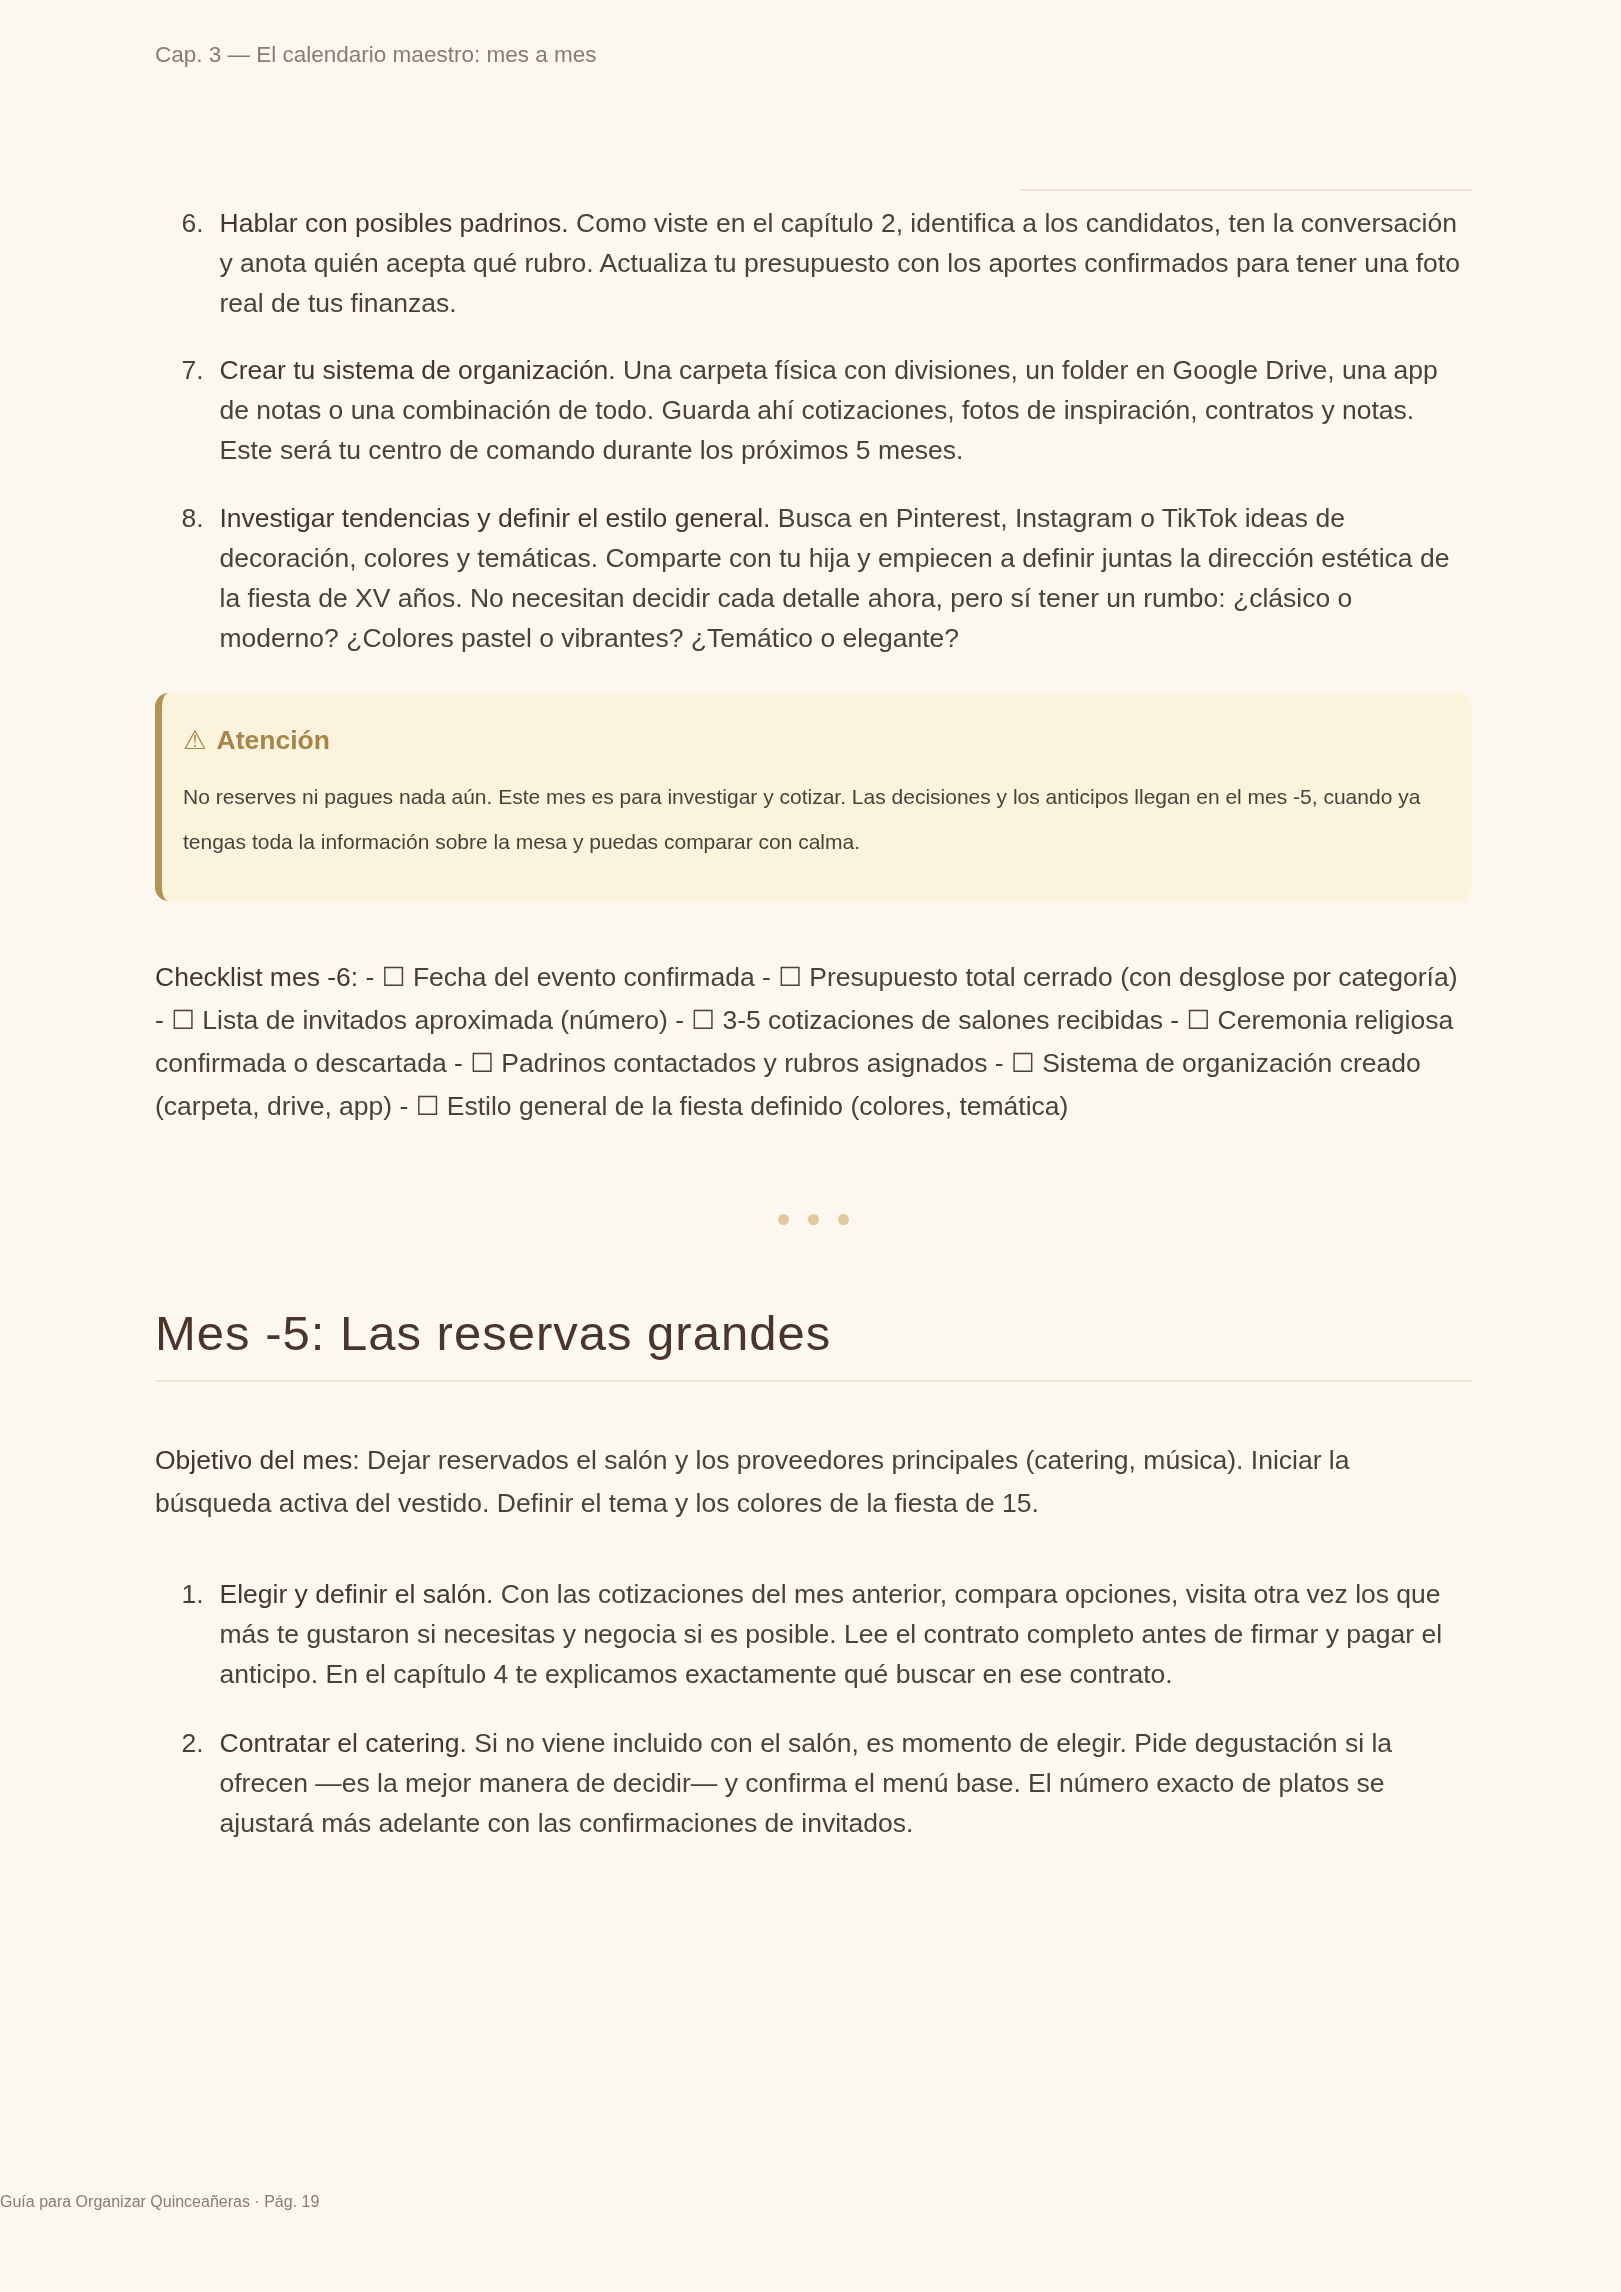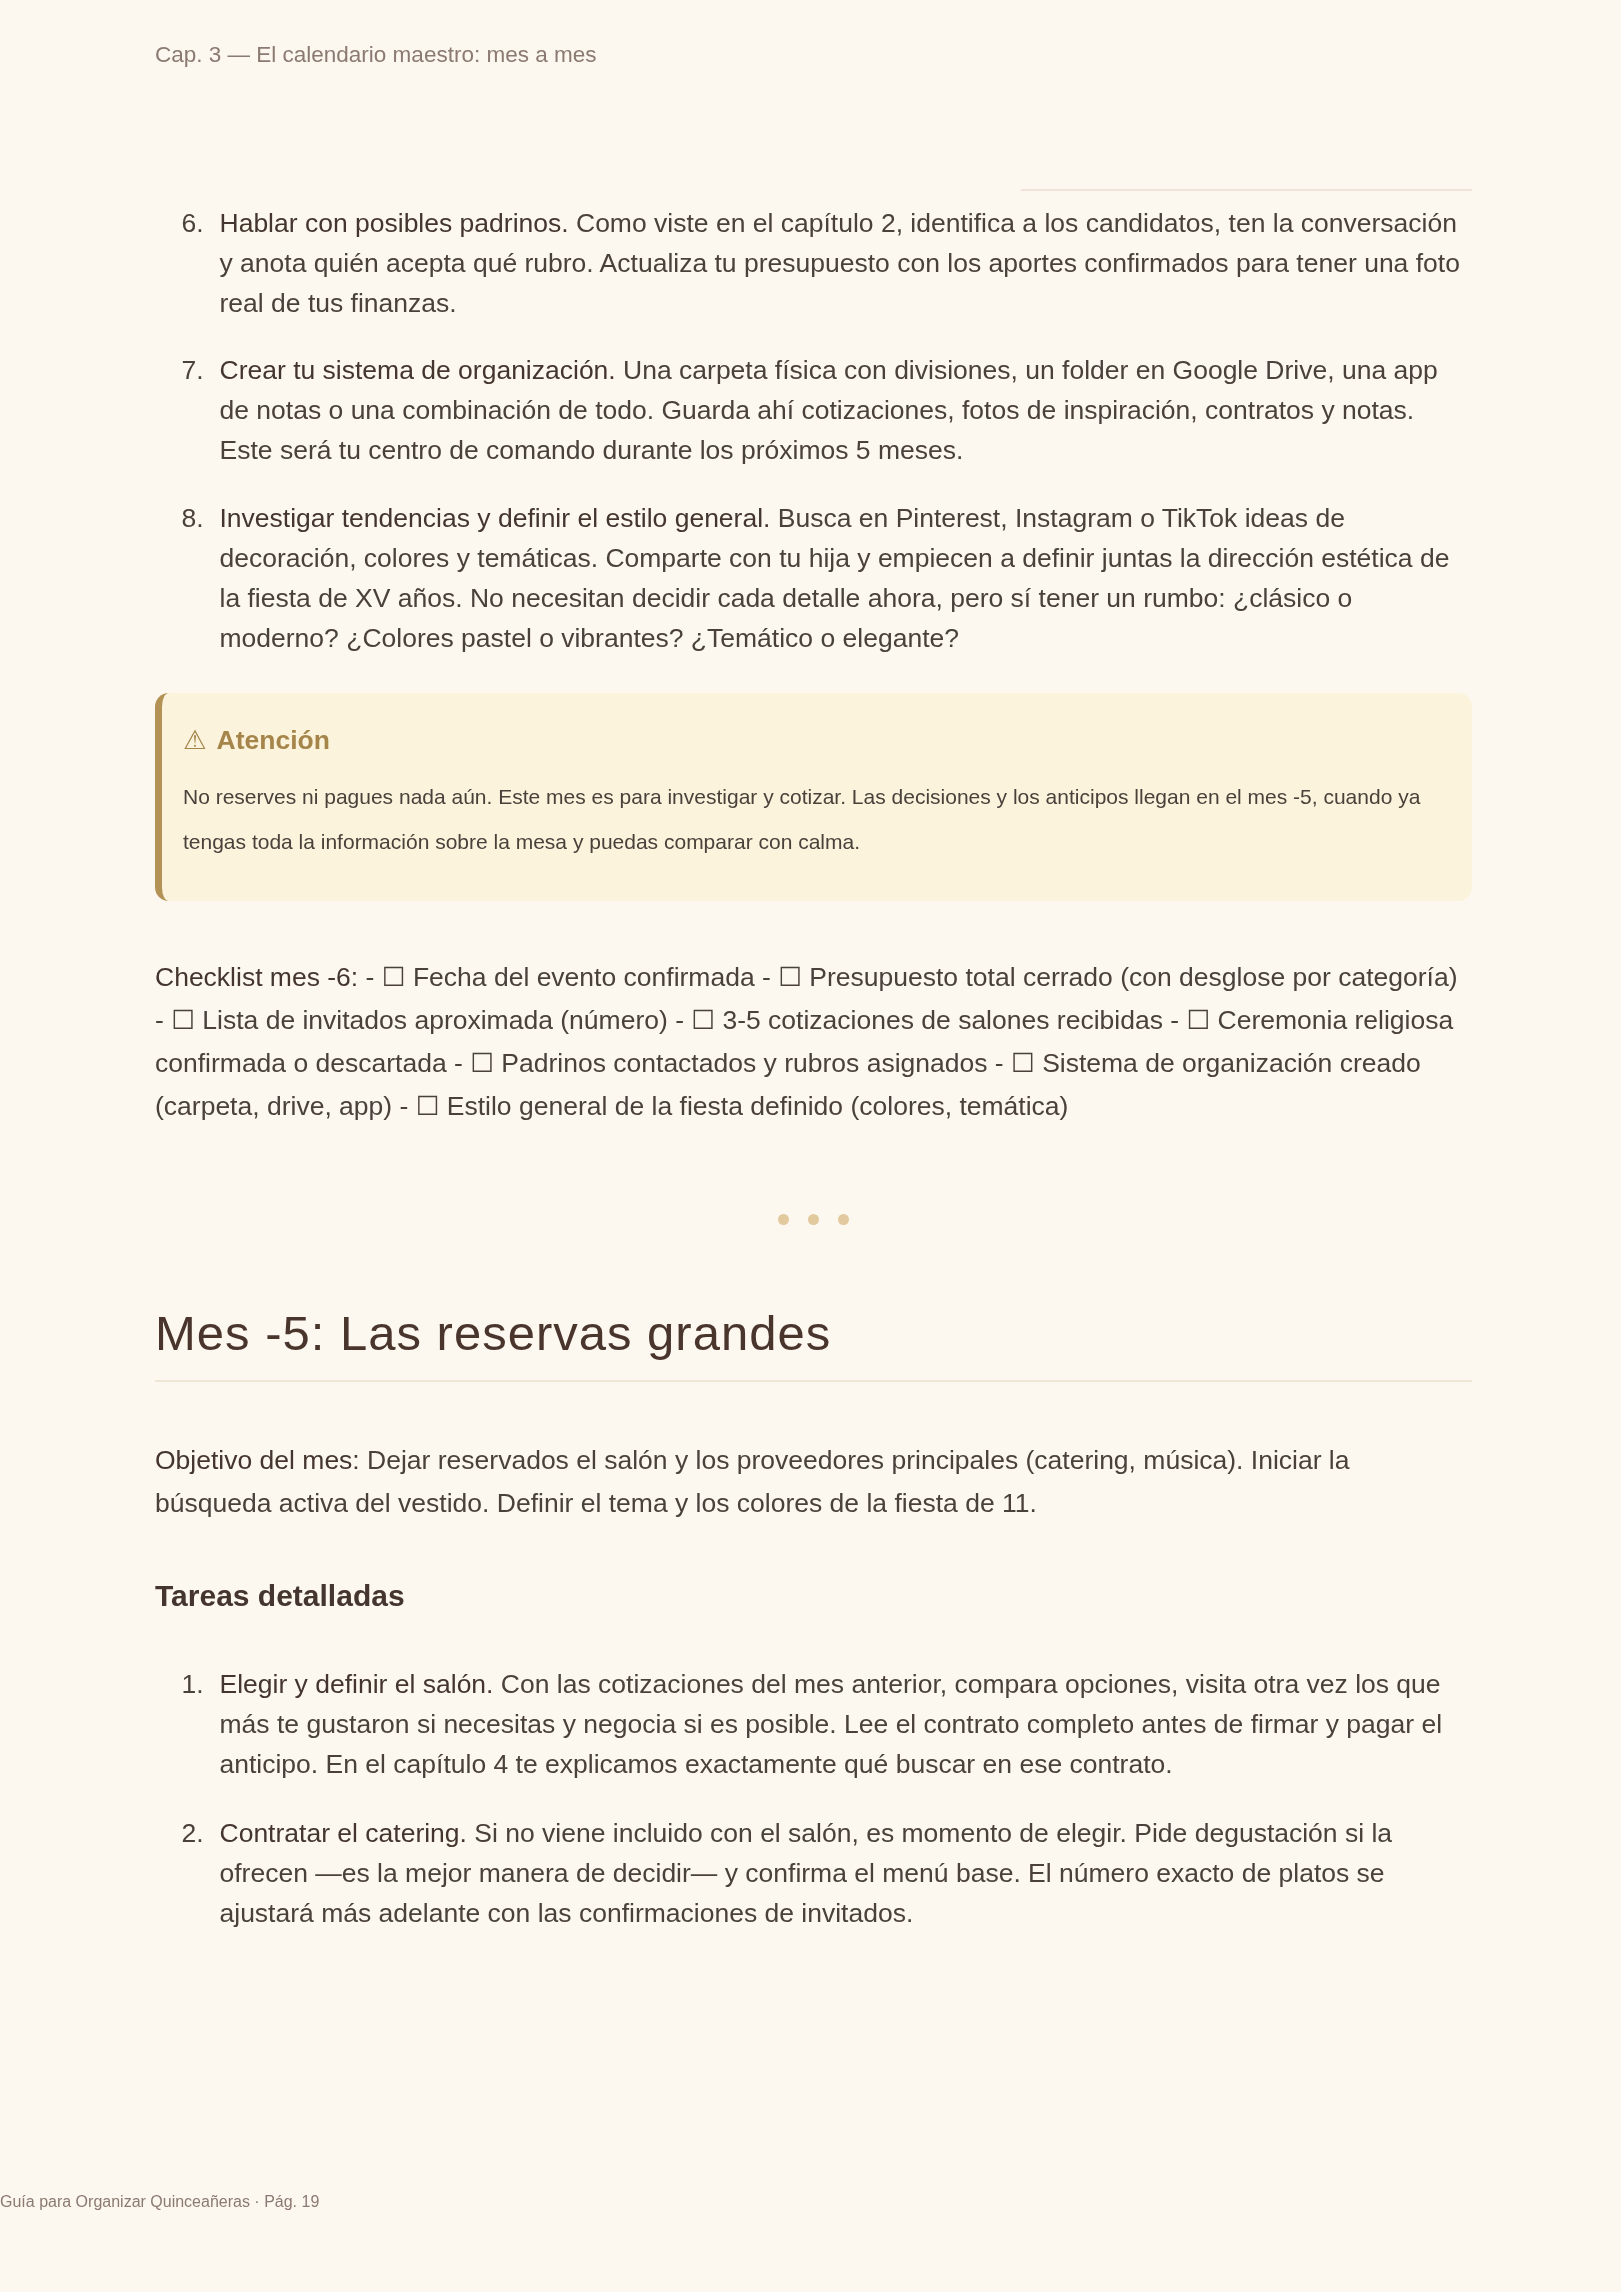--- a/index.html
+++ b/index.html
@@ -162,23 +162,22 @@
 
   <p class="checklist"><b class="lead-b">Checklist mes -6:</b><span> - ☐ Fecha del evento confirmada - ☐ Presupuesto total cerrado (con desglose por categoría) - ☐ Lista de invitados aproximada (número) - ☐ 3-5 cotizaciones de salones recibidas - ☐ Ceremonia religiosa confirmada o descartada - ☐ Padrinos contactados y rubros asignados - ☐ Sistema de organización creado (carpeta, drive, app) - ☐ Estilo general de la fiesta definido (colores, temática)</span></p>
 
   <div class="dots">
     <span class="dot"></span><span class="dot"></span><span class="dot"></span>
   </div>
 
   <h1 class="section-title">Mes -5: Las reservas grandes</h1>
   <div class="h1-rule"></div>
 
-  <p class="objective"><b class="lead-b">Objetivo del mes:</b><span> Dejar reservados el salón y los proveedores principales (catering, música). Iniciar la búsqueda activa del vestido. Definir el tema y los colores de la fiesta de 11.</span></p>
+  <p class="objective"><b class="lead-b">Objetivo del mes:</b><span> Dejar reservados el salón y los proveedores principales (catering, música). Iniciar la búsqueda activa del vestido. Definir el tema y los colores de la fiesta de 15.</span></p>
 
-  <h2 class="sub-heading">Tareas detalladas</h2>
 
   <div class="task-list second">
     <div class="task">
       <span class="num">1.</span>
       <p class="text"><b>Elegir y definir el salón.</b><span class="body"> Con las cotizaciones del mes anterior, compara opciones, visita otra vez los que más te gustaron si necesitas y negocia si es posible. Lee el contrato completo antes de firmar y pagar el anticipo. En el capítulo 4 te explicamos exactamente qué buscar en ese contrato.</span></p>
     </div>
     <div class="task">
       <span class="num">2.</span>
       <p class="text"><b>Contratar el catering.</b><span class="body"> Si no viene incluido con el salón, es momento de elegir. Pide degustación si la ofrecen —es la mejor manera de decidir— y confirma el menú base. El número exacto de platos se ajustará más adelante con las confirmaciones de invitados.</span></p>
     </div>

